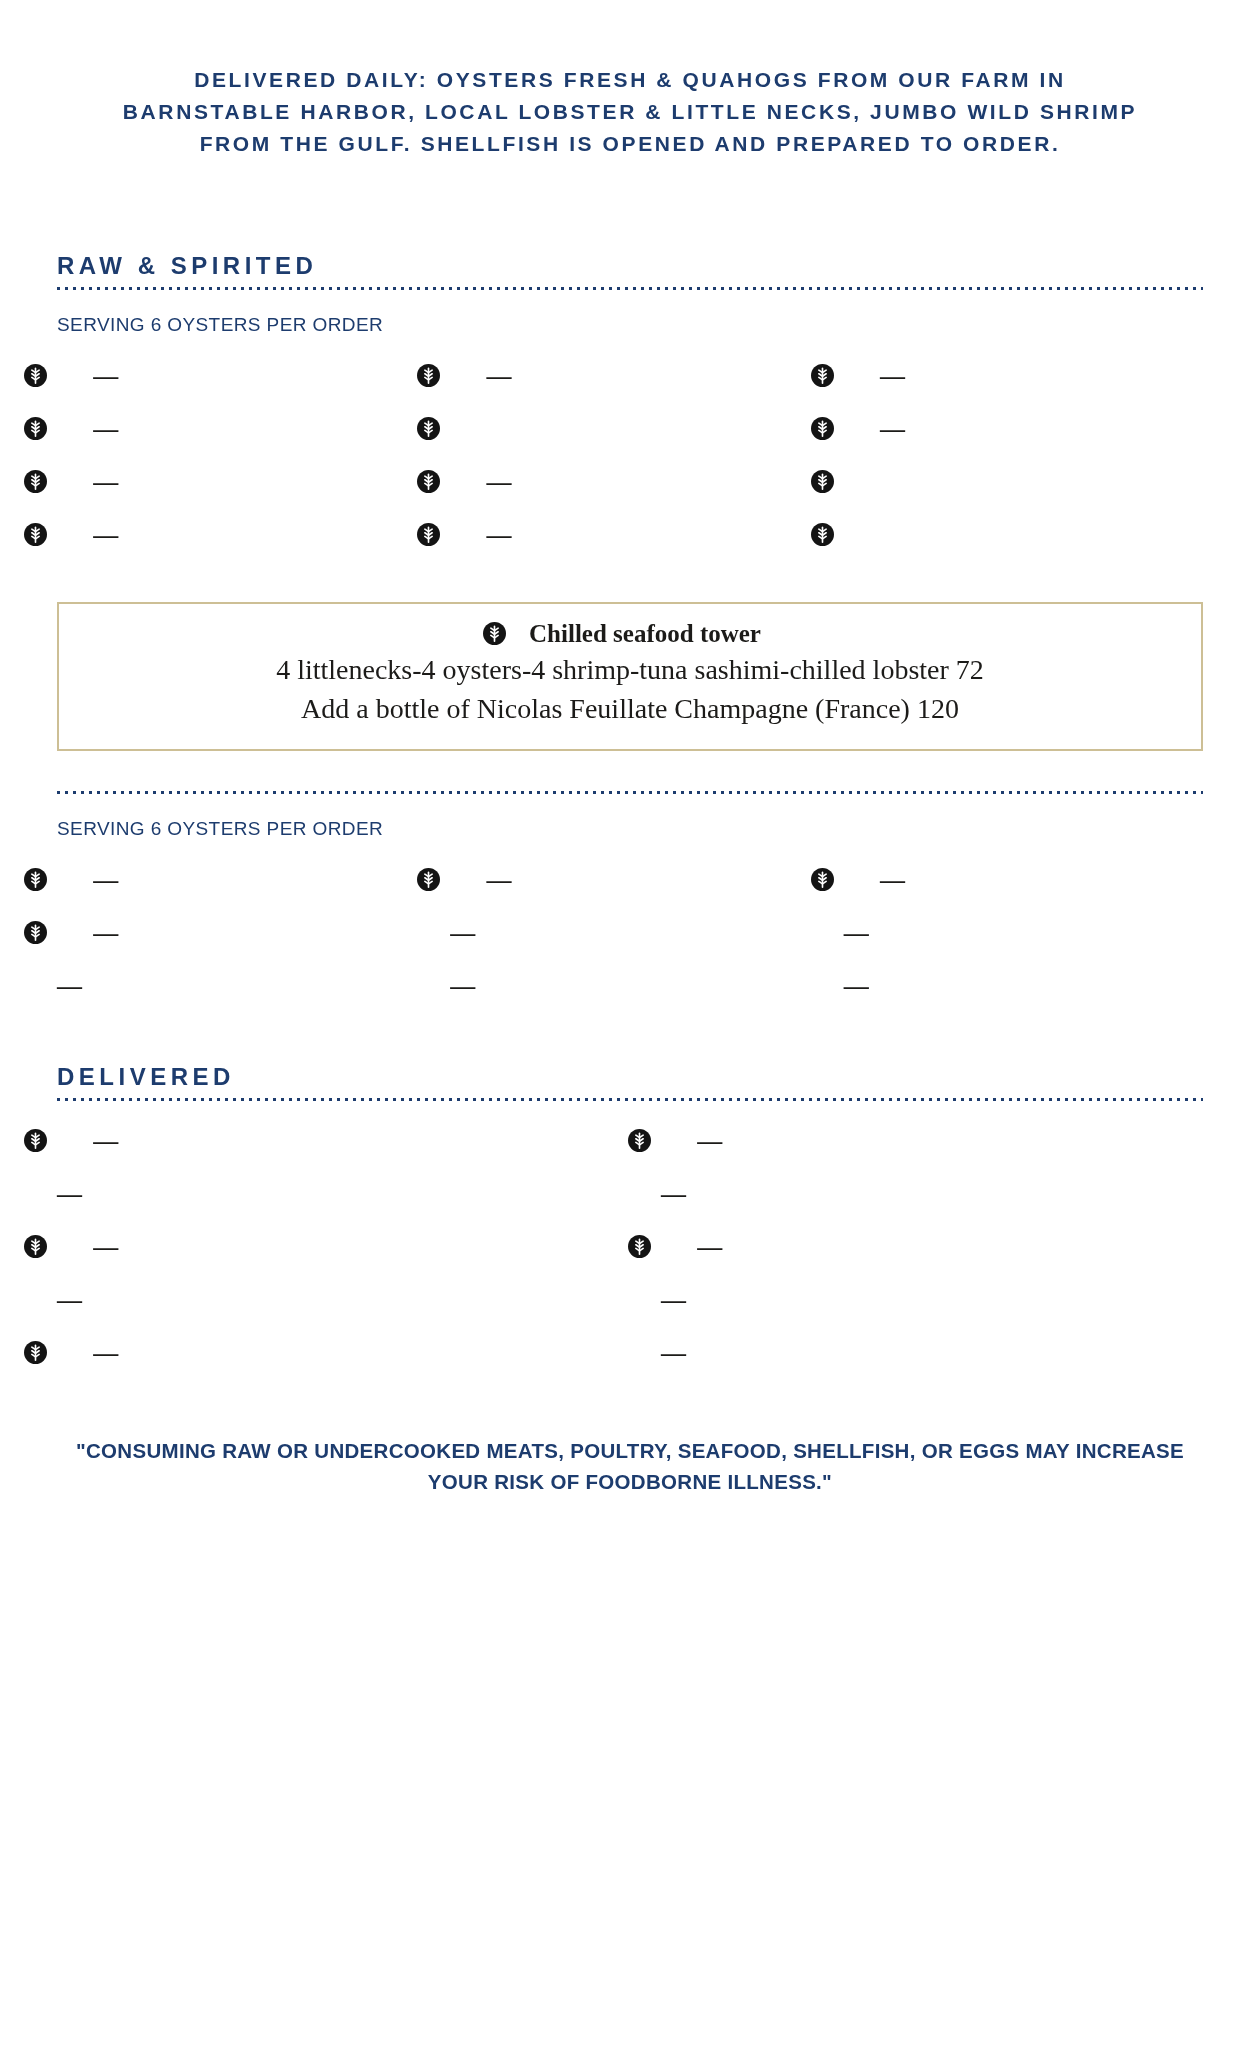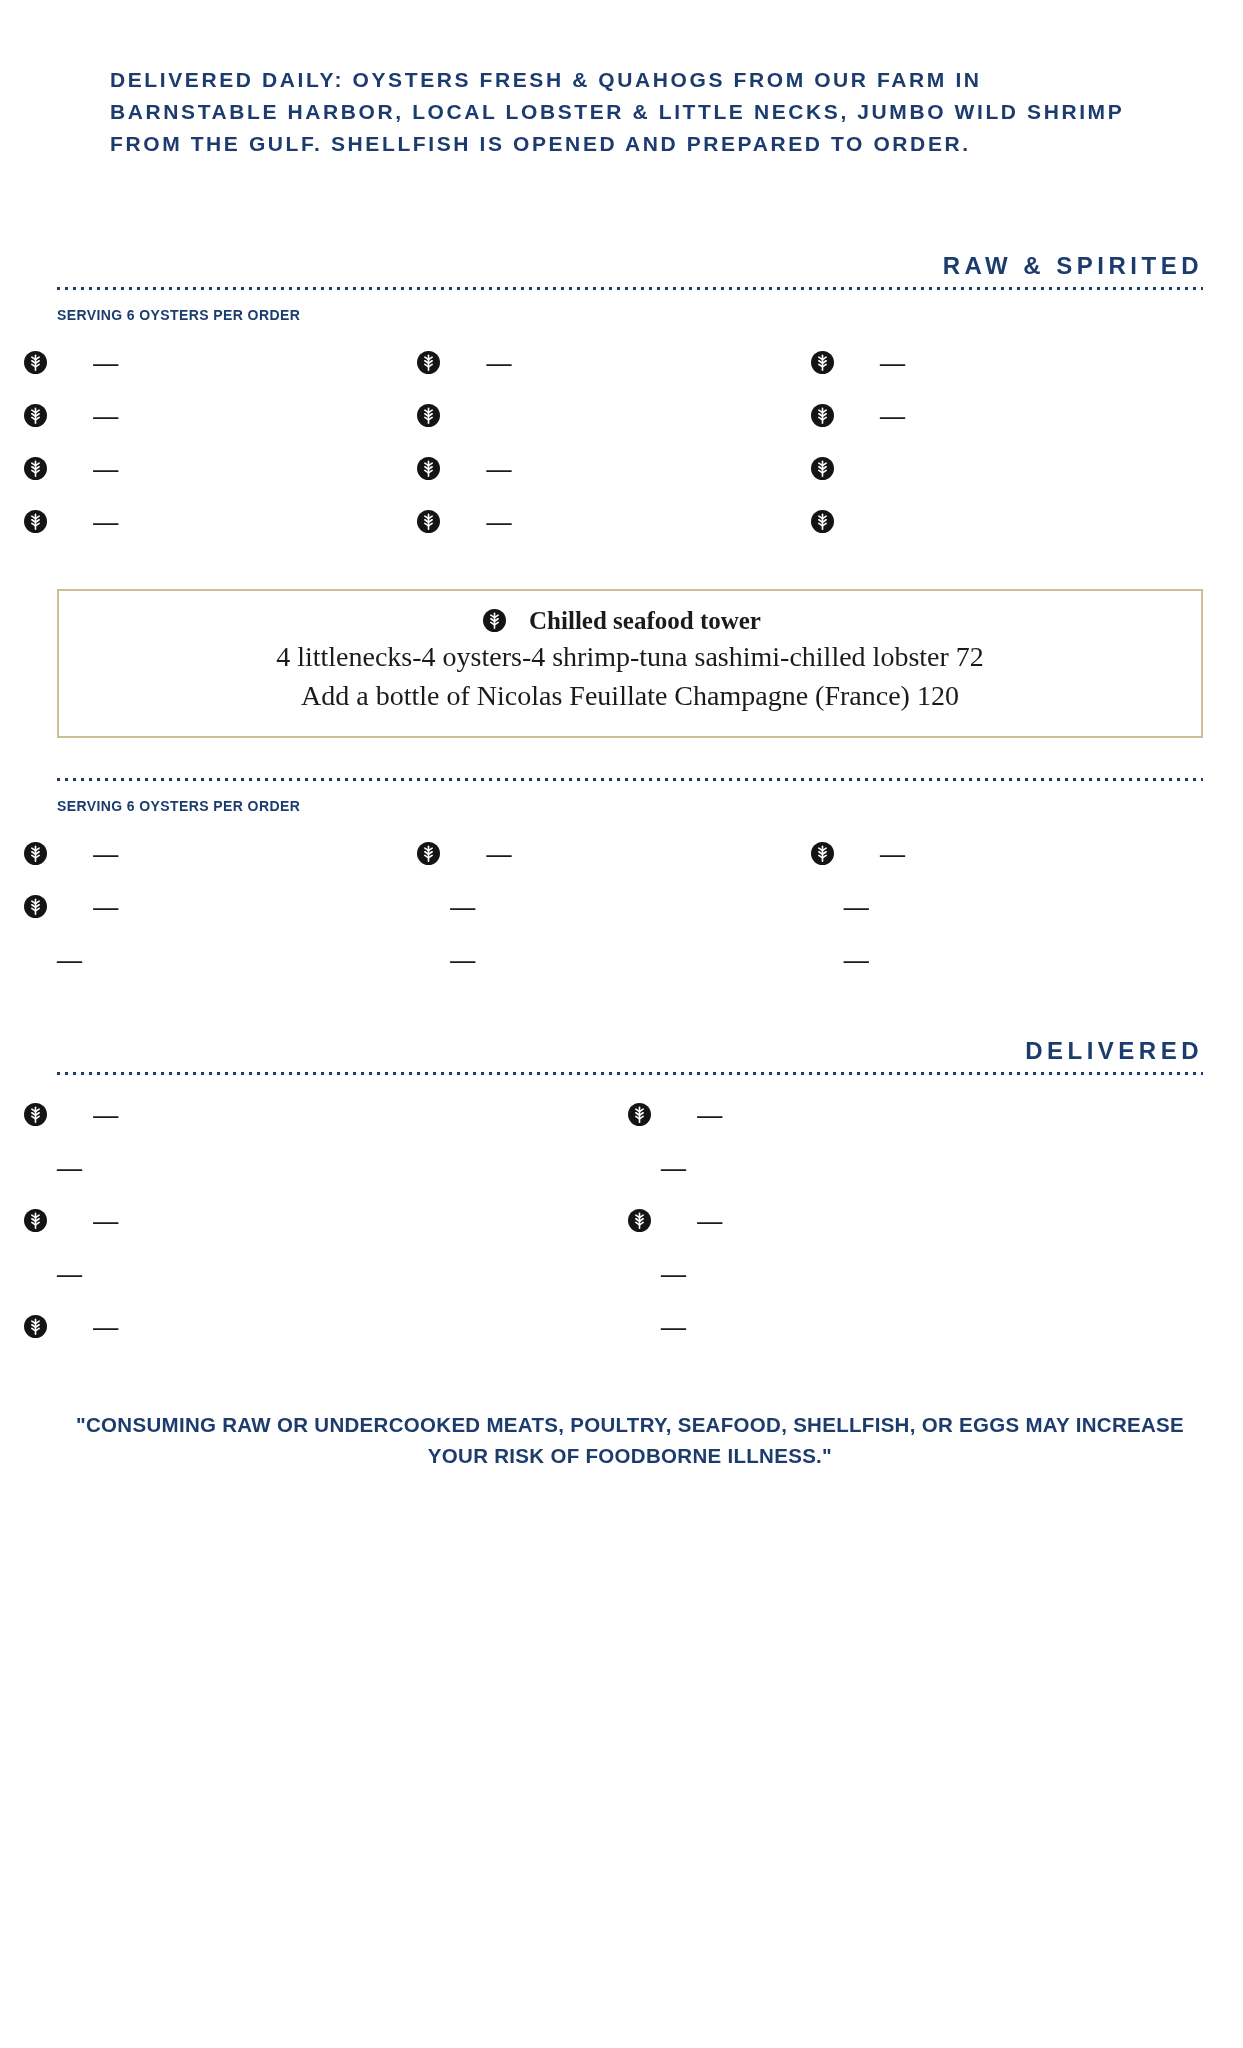--- a/index.html
+++ b/index.html
@@ -14,49 +14,48 @@
     width:1243px;height:2048px;overflow:hidden;
     background:var(--paper);
     color:var(--ink);
     font-family:"Liberation Serif", serif;
     padding:0 40px 0 57px;
   }
   
   .intro{
     margin:64px auto 0;
     max-width:1040px;
-    text-align:left;
+    text-align:center;
     font-family:"Liberation Sans", sans-serif;
     font-weight:700;
     color:var(--navy);
     font-size:21px;
     line-height:1.52;
     letter-spacing:2.6px;
   }
   
   .section{margin-top:40px;}
   .section.first{margin-top:92px;}
   .sec-title{
     font-family:"Liberation Sans", sans-serif;
     font-weight:700;
     font-size:24px;
     letter-spacing:4.5px;
     color:var(--navy);
-    text-align:right;
   }
   .dotted-rule{
     margin-top:7px;
     height:3px;
     background:repeating-linear-gradient(90deg, var(--navy) 0 3px, transparent 3px 8px);
   }
   .sec-sub{
-    margin-top:17px;
+    margin-top:24px;
     font-family:"Liberation Sans", sans-serif;
-    font-weight:700;
-    font-size:14px;
+    font-weight:400;
+    font-size:19px;
     letter-spacing:0.4px;
     color:var(--navy);
   }
   .cols{display:grid;margin-top:24px;column-gap:34px;}
   .cols-3{grid-template-columns:repeat(3,1fr);}
   .cols-2{grid-template-columns:repeat(2,1fr);column-gap:62px;}
   
   .item{margin-bottom:21px;}
   .item-title{
     margin:0;

